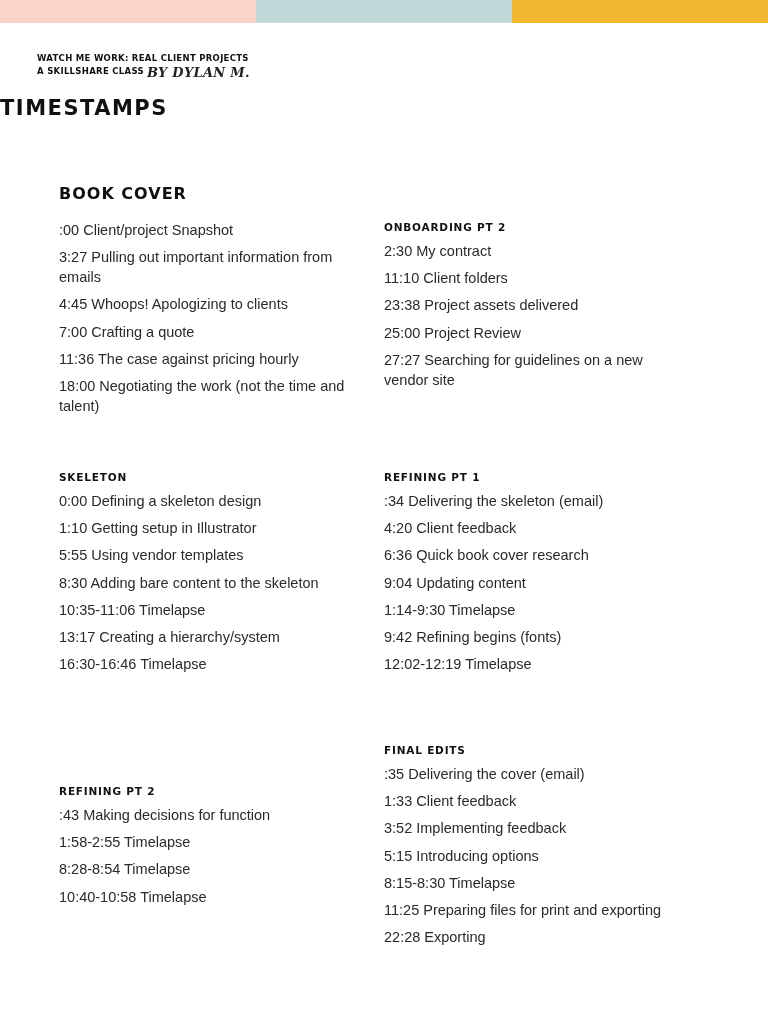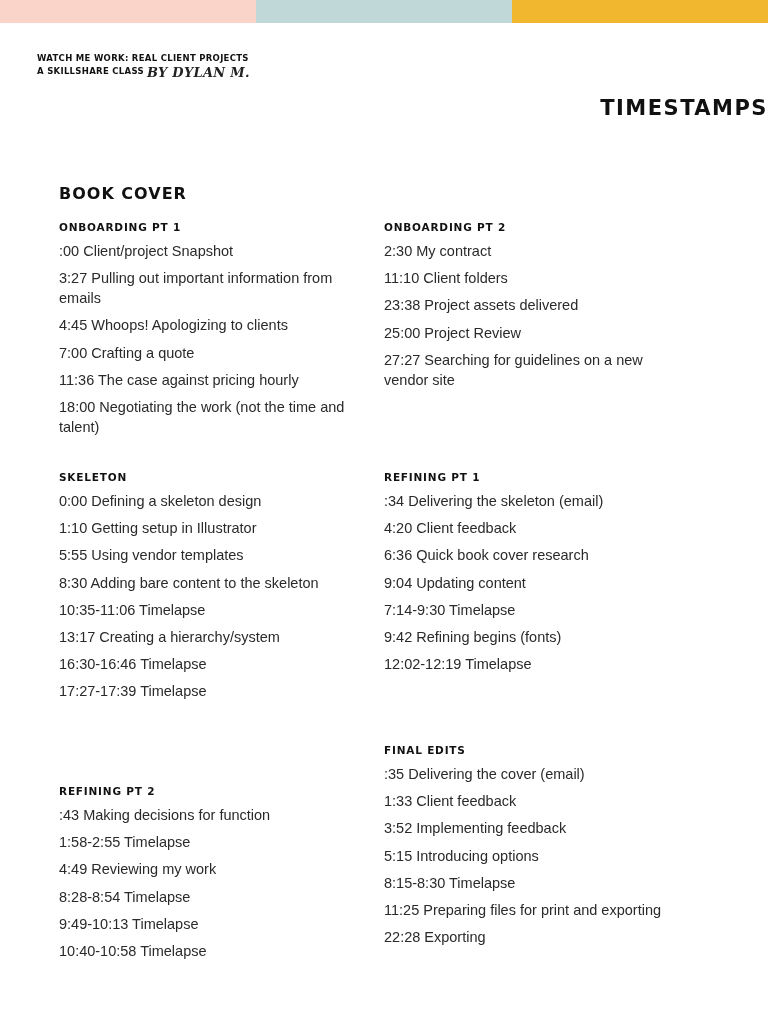--- a/index.html
+++ b/index.html
@@ -12,21 +12,21 @@
   .brand { position: absolute; left: 37px; top: 53px; }
   .brand .l1, .brand .l2 {
     font-family: "DejaVu Sans", sans-serif; font-weight: bold; font-size: 8.5px;
     letter-spacing: 0.3px; color: #111; line-height: 11px; text-transform: uppercase; white-space: nowrap;
   }
   .brand .sig {
     font-family: "DejaVu Serif", serif; font-style: italic; font-size: 13px; color: #222;
     margin-left: 3px; position: relative; top: 3px; text-align: center;
   }
   .title {
-    position: absolute; top: 96px; left: 0; width: 768px; text-align: right;
+    position: absolute; top: 96px; left: 0; width: 768px; text-align: left;
     font-family: "DejaVu Sans", sans-serif; font-weight: bold; font-size: 21px; letter-spacing: 1.5px;
     color: #111; text-transform: uppercase;
   }
   .section-title {
     position: absolute; left: 59px; top: 171px;
     font-family: "DejaVu Sans", sans-serif; font-weight: bold; font-size: 16px; letter-spacing: 1px;
     color: #111; text-transform: uppercase; margin-top: 13px;
   }
   .block { position: absolute; width: 300px; }
   .block h3 {
@@ -50,21 +50,20 @@
   <div class="l2">
     <span>A Skillshare class</span><span class="sig">By Dylan M.</span>
   </div>
 </div>
 
 <div class="title">Timestamps</div>
 
 <div class="section-title">Book Cover</div>
 
 <div class="block" style="left:59px; top:220px;">
-  <h3>Onboarding pt 1</h3>
   <ul>
       <li>:00 Client/project Snapshot</li>
       <li>3:27 Pulling out important information from emails</li>
       <li>4:45 Whoops! Apologizing to clients</li>
       <li>7:00 Crafting a quote</li>
       <li>11:36 The case against pricing hourly</li>
       <li>18:00 Negotiating the work (not the time and talent)</li>
     </ul>
 </div>
 
@@ -82,45 +81,42 @@
 <div class="block" style="left:59px; top:470px;">
   <h3>Skeleton</h3>
   <ul>
       <li>0:00 Defining a skeleton design</li>
       <li>1:10 Getting setup in Illustrator</li>
       <li>5:55 Using vendor templates</li>
       <li>8:30 Adding bare content to the skeleton</li>
       <li>10:35-11:06 Timelapse</li>
       <li>13:17 Creating a hierarchy/system</li>
       <li>16:30-16:46 Timelapse</li>
-      <li>17:27-17:39 Timelapse</li>
     </ul>
 </div>
 
 <div class="block" style="left:384px; top:470px;">
   <h3>Refining pt 1</h3>
   <ul>
       <li>:34 Delivering the skeleton (email)</li>
       <li>4:20 Client feedback</li>
       <li>6:36 Quick book cover research</li>
       <li>9:04 Updating content</li>
-      <li>7:14-9:30 Timelapse</li>
+      <li>1:14-9:30 Timelapse</li>
       <li>9:42 Refining begins (fonts)</li>
       <li>12:02-12:19 Timelapse</li>
     </ul>
 </div>
 
 <div class="block" style="left:59px; top:743px;margin-top:41px;">
   <h3>Refining pt 2</h3>
   <ul>
       <li>:43 Making decisions for function</li>
       <li>1:58-2:55 Timelapse</li>
-      <li>4:49 Reviewing my work</li>
       <li>8:28-8:54 Timelapse</li>
-      <li>9:49-10:13 Timelapse</li>
       <li>10:40-10:58 Timelapse</li>
     </ul>
 </div>
 
 <div class="block" style="left:384px; top:743px;">
   <h3>Final edits</h3>
   <ul>
       <li>:35 Delivering the cover (email)</li>
       <li>1:33 Client feedback</li>
       <li>3:52 Implementing feedback</li>

